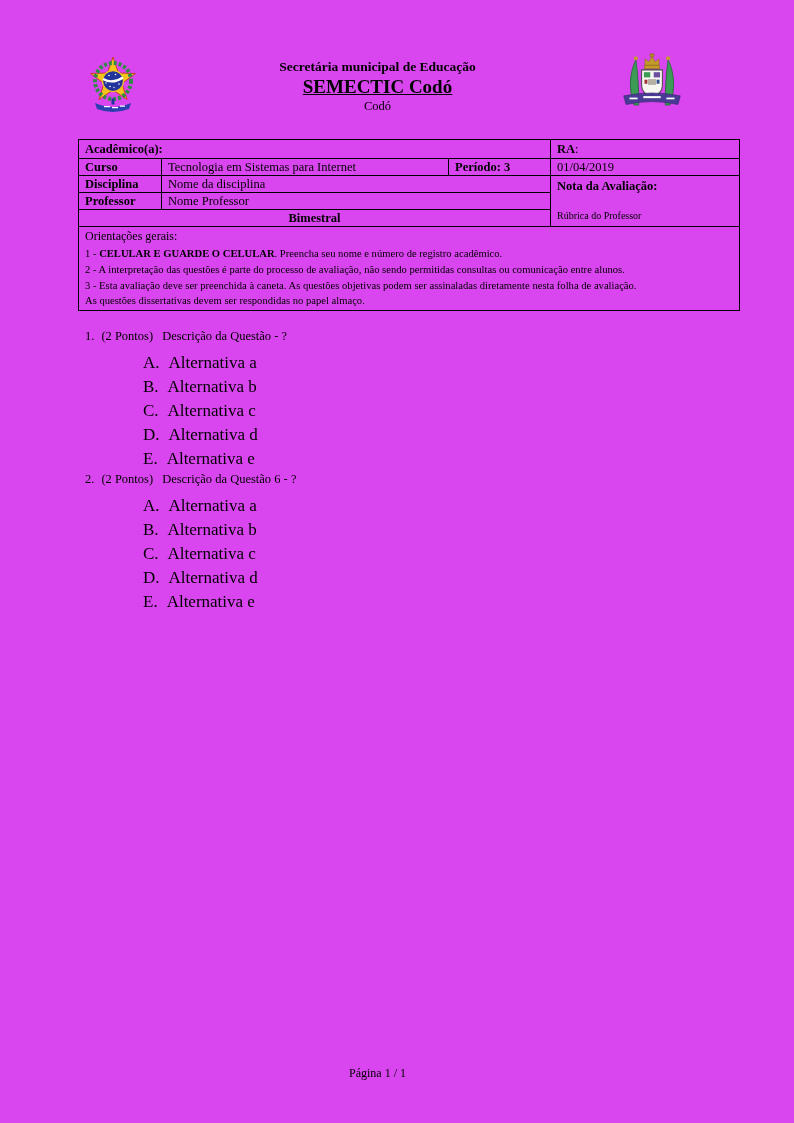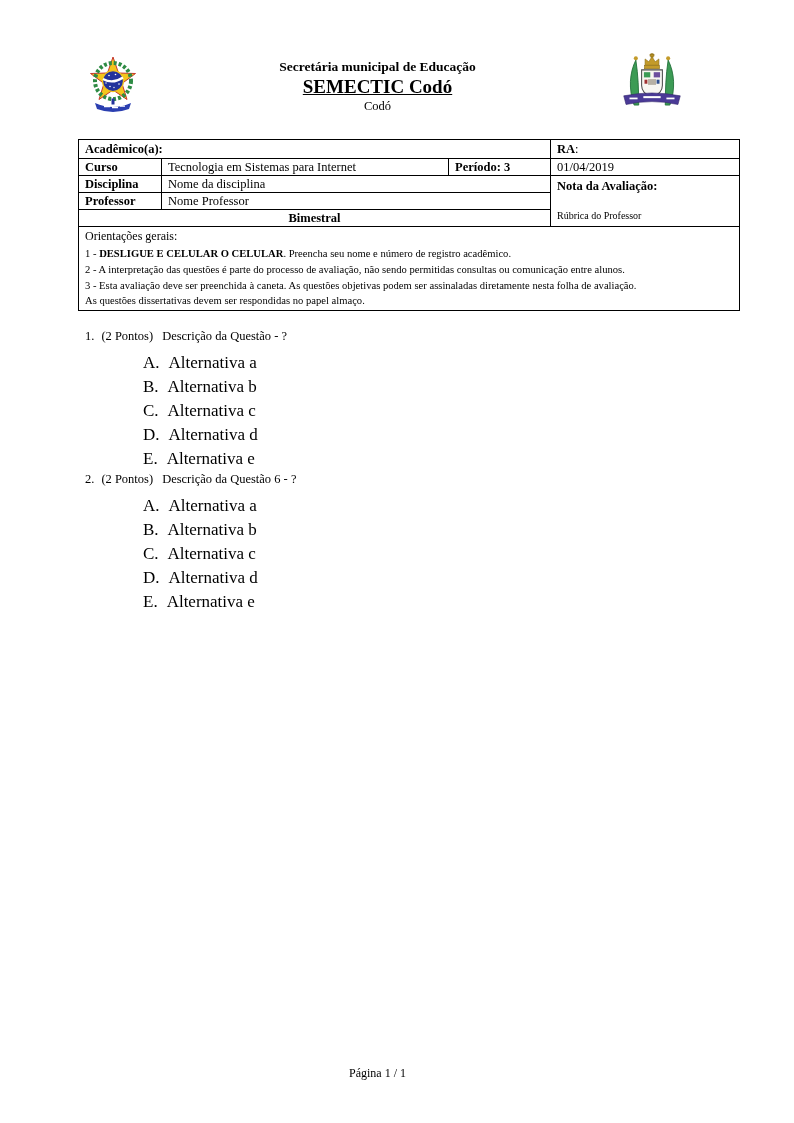--- a/index.html
+++ b/index.html
@@ -1,19 +1,19 @@
 <!DOCTYPE html>
 <html><head>
 <meta charset="utf-8">
 <style>
   * { margin:0; padding:0; box-sizing:border-box; }
   html,body { background:#e9e9e9; }
   .page {
     width:794px; height:1123px; position:relative; margin:0 auto;
-    background:#ffffff; color:#000;
+    background:#d946ef; color:#000;
     font-family:"Liberation Serif","DejaVu Serif",serif;
     overflow:hidden;
   }
 
   
   .logo-left { position:absolute; left:88px; top:55px; width:50px; height:58px; }
   .logo-right { position:absolute; left:620px; top:52px; width:64px; height:60px; }
   .titles { position:absolute; left:15px; top:57px; width:725px; text-align:center; }
   .title-1 { font-size:13.5px; font-weight:bold; line-height:20px; }
   .title-2 { font-size:19px; font-weight:bold; line-height:20px;text-decoration:underline; }
@@ -153,21 +153,21 @@
     <tr class="rn">
       <td class="bold">Professor</td>
       <td colspan="2">Nome Professor</td>
     </tr>
     <tr class="rn">
       <td colspan="3" class="bold center">Bimestral</td>
     </tr>
     <tr>
       <td colspan="4" class="orient-cell">
         <div class="orient-heading">Orientações gerais:</div>
-        <div class="orient-line"><span>1 - </span><span class="bold">DESLIGUE E CELULAR O CELULAR</span><span>. Preencha seu nome e número de registro acadêmico.</span></div>
+        <div class="orient-line"><span>1 - </span><span class="bold">CELULAR E GUARDE O CELULAR</span><span>. Preencha seu nome e número de registro acadêmico.</span></div>
         <div class="orient-line">2 - A interpretação das questões é parte do processo de avaliação, não sendo permitidas consultas ou comunicação entre alunos.</div>
         <div class="orient-line">3 - Esta avaliação deve ser preenchida à caneta. As questões objetivas podem ser assinaladas diretamente nesta folha de avaliação.</div>
         <div class="orient-line">As questões dissertativas devem ser respondidas no papel almaço.</div>
       </td>
     </tr>
   </tbody>
     </table>
 
   <div class="questions">
 

